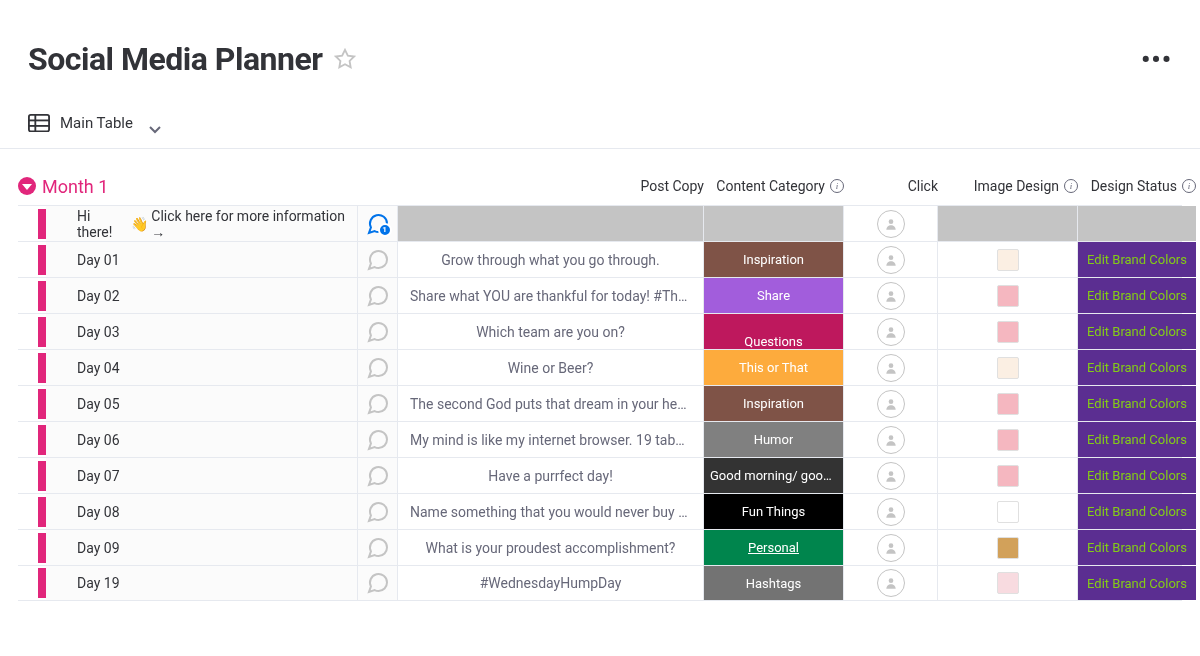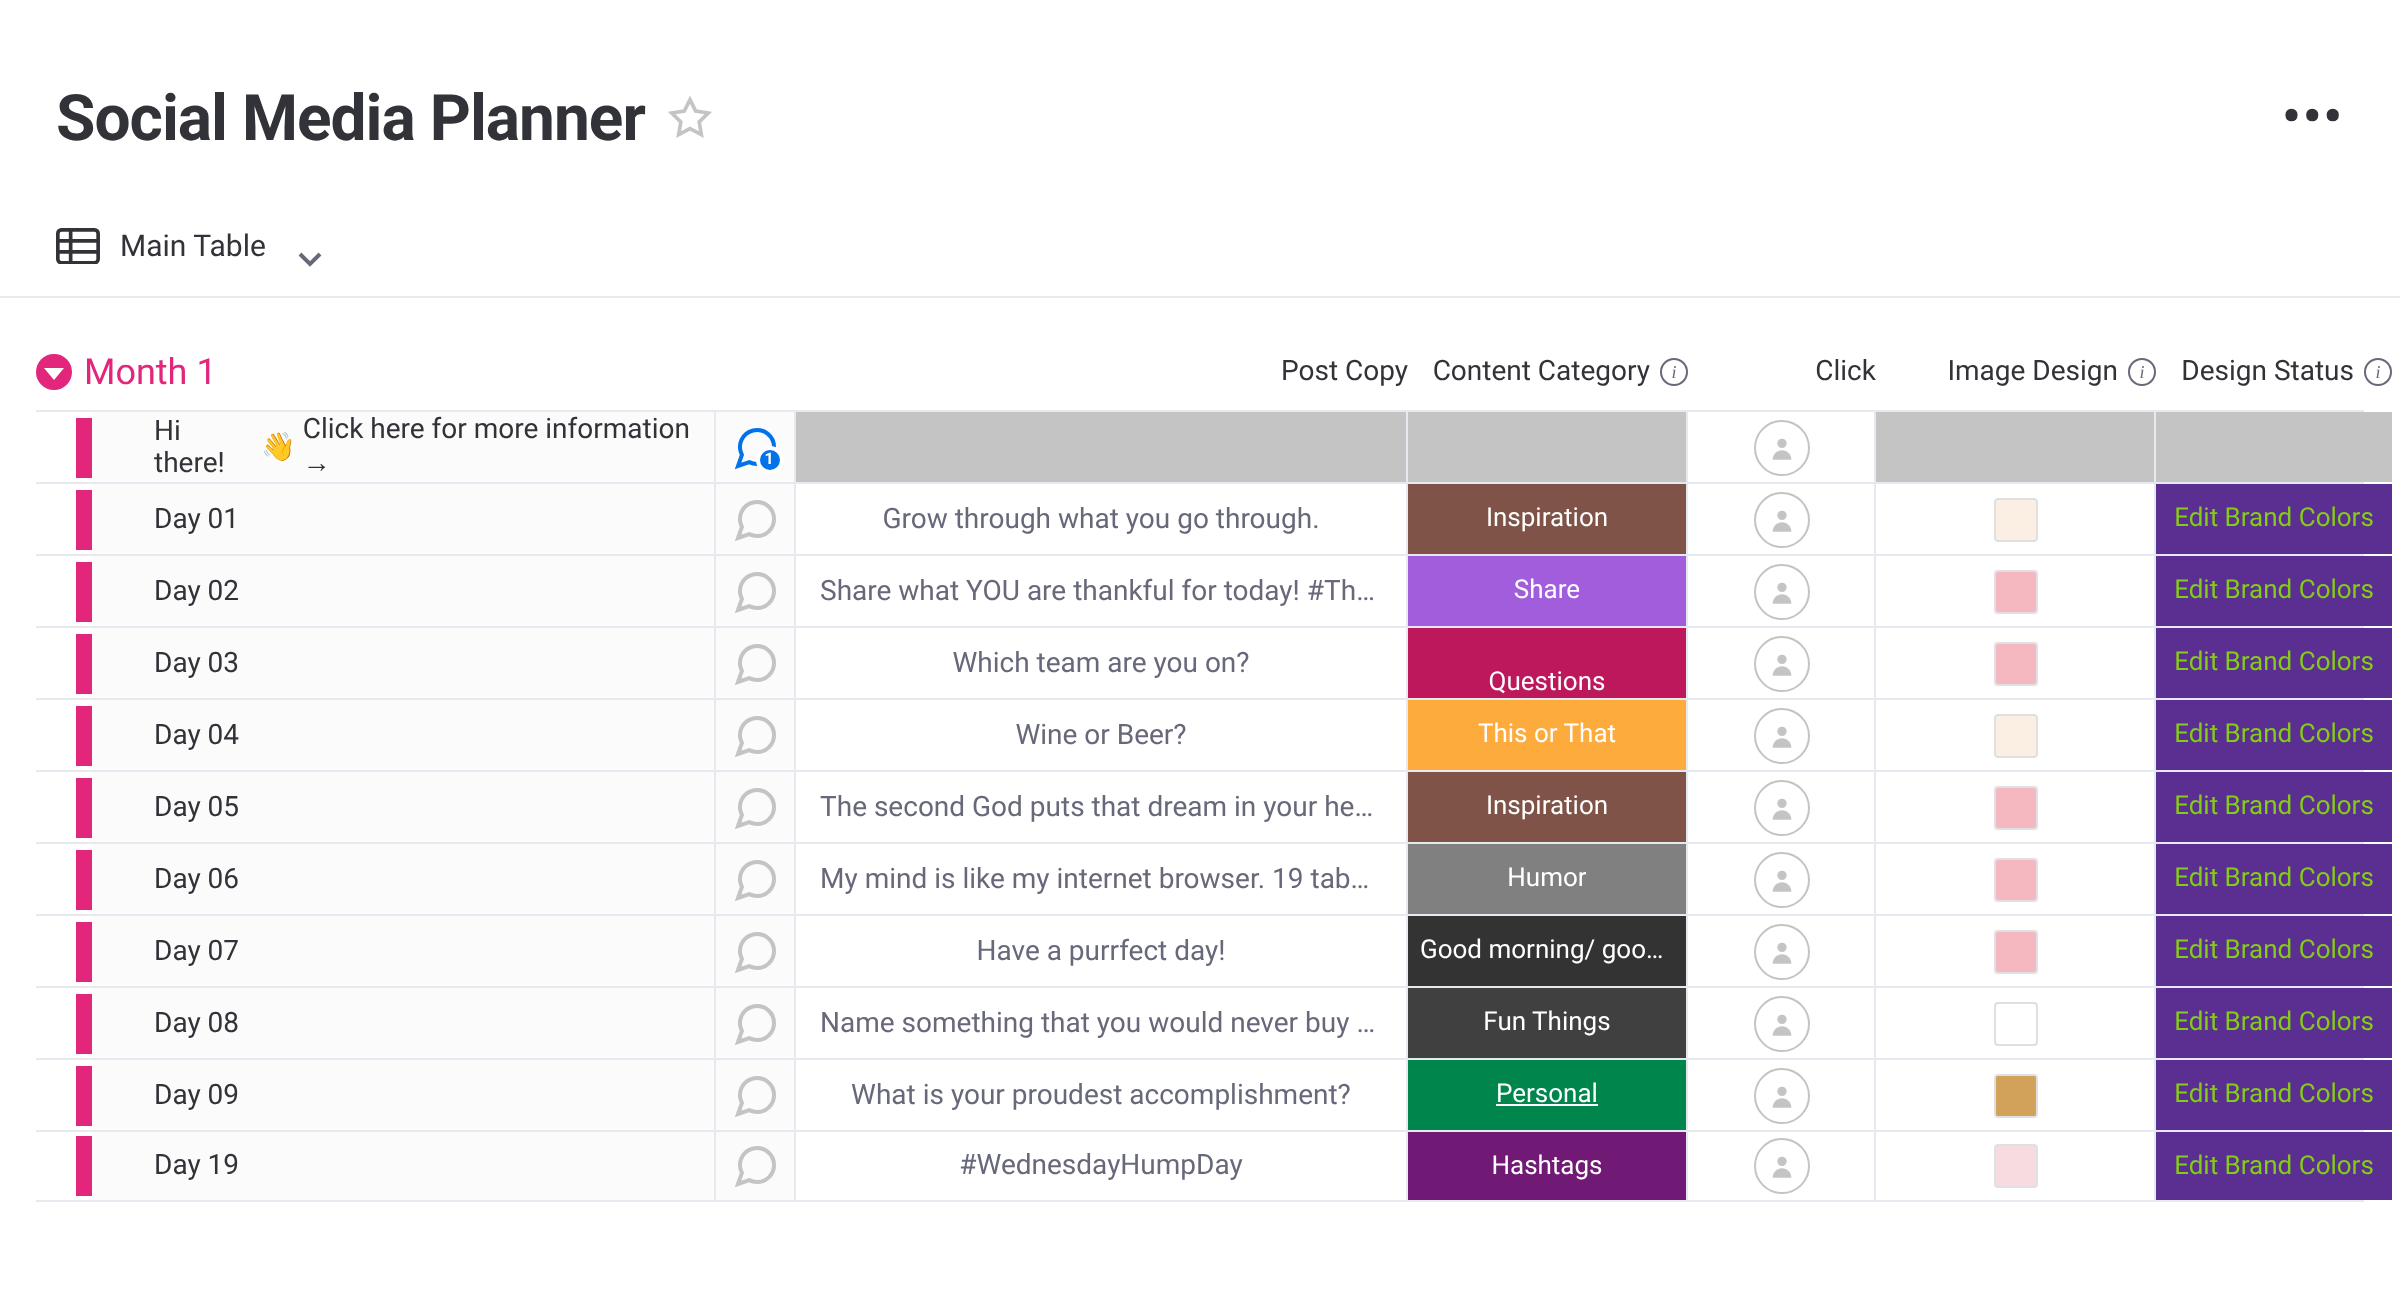--- a/index.html
+++ b/index.html
@@ -567,21 +567,21 @@
           <span>Day 08</span>
         </div>
         <div class="chat-cell">
           <div class="chat-bubble"><svg viewBox="0 0 24 24" fill="none" stroke="#c4c4c4" stroke-width="2">
               <path d="M21 11.5a8.38 8.38 0 0 1-8.5 8.5 8.5 8.5 0 0 1-3.9-.95L3 21l1.95-5.6A8.5 8.5 0 1 1 21 11.5z"></path>
             </svg></div>
         </div>
         <div class="copy-cell">
           <span>Name something that you would never buy used</span>
         </div>
-        <div class="cat-cell" style="background: #404040;">
+        <div class="cat-cell" style="background: #000000;">
           <span style="overflow: hidden; text-overflow: ellipsis;">Fun Things</span>
         </div>
         <div class="lead-cell">
           <div class="avatar">
             <svg viewBox="0 0 24 24">
               <circle cx="12" cy="8" r="4"></circle>
               <path d="M4 22c0-4.4 3.6-8 8-8s8 3.6 8 8"></path>
             </svg>
           </div>
         </div>
@@ -633,21 +633,21 @@
           <span>Day 19</span>
         </div>
         <div class="chat-cell">
           <div class="chat-bubble"><svg viewBox="0 0 24 24" fill="none" stroke="#c4c4c4" stroke-width="2">
               <path d="M21 11.5a8.38 8.38 0 0 1-8.5 8.5 8.5 8.5 0 0 1-3.9-.95L3 21l1.95-5.6A8.5 8.5 0 1 1 21 11.5z"></path>
             </svg></div>
         </div>
         <div class="copy-cell">
           <span>#WednesdayHumpDay</span>
         </div>
-        <div class="cat-cell" style="background: #701a75;">
+        <div class="cat-cell" style="background: #737373;">
           <span style="overflow: hidden; text-overflow: ellipsis;">Hashtags</span>
         </div>
         <div class="lead-cell">
           <div class="avatar">
             <svg viewBox="0 0 24 24">
               <circle cx="12" cy="8" r="4"></circle>
               <path d="M4 22c0-4.4 3.6-8 8-8s8 3.6 8 8"></path>
             </svg>
           </div>
         </div>

